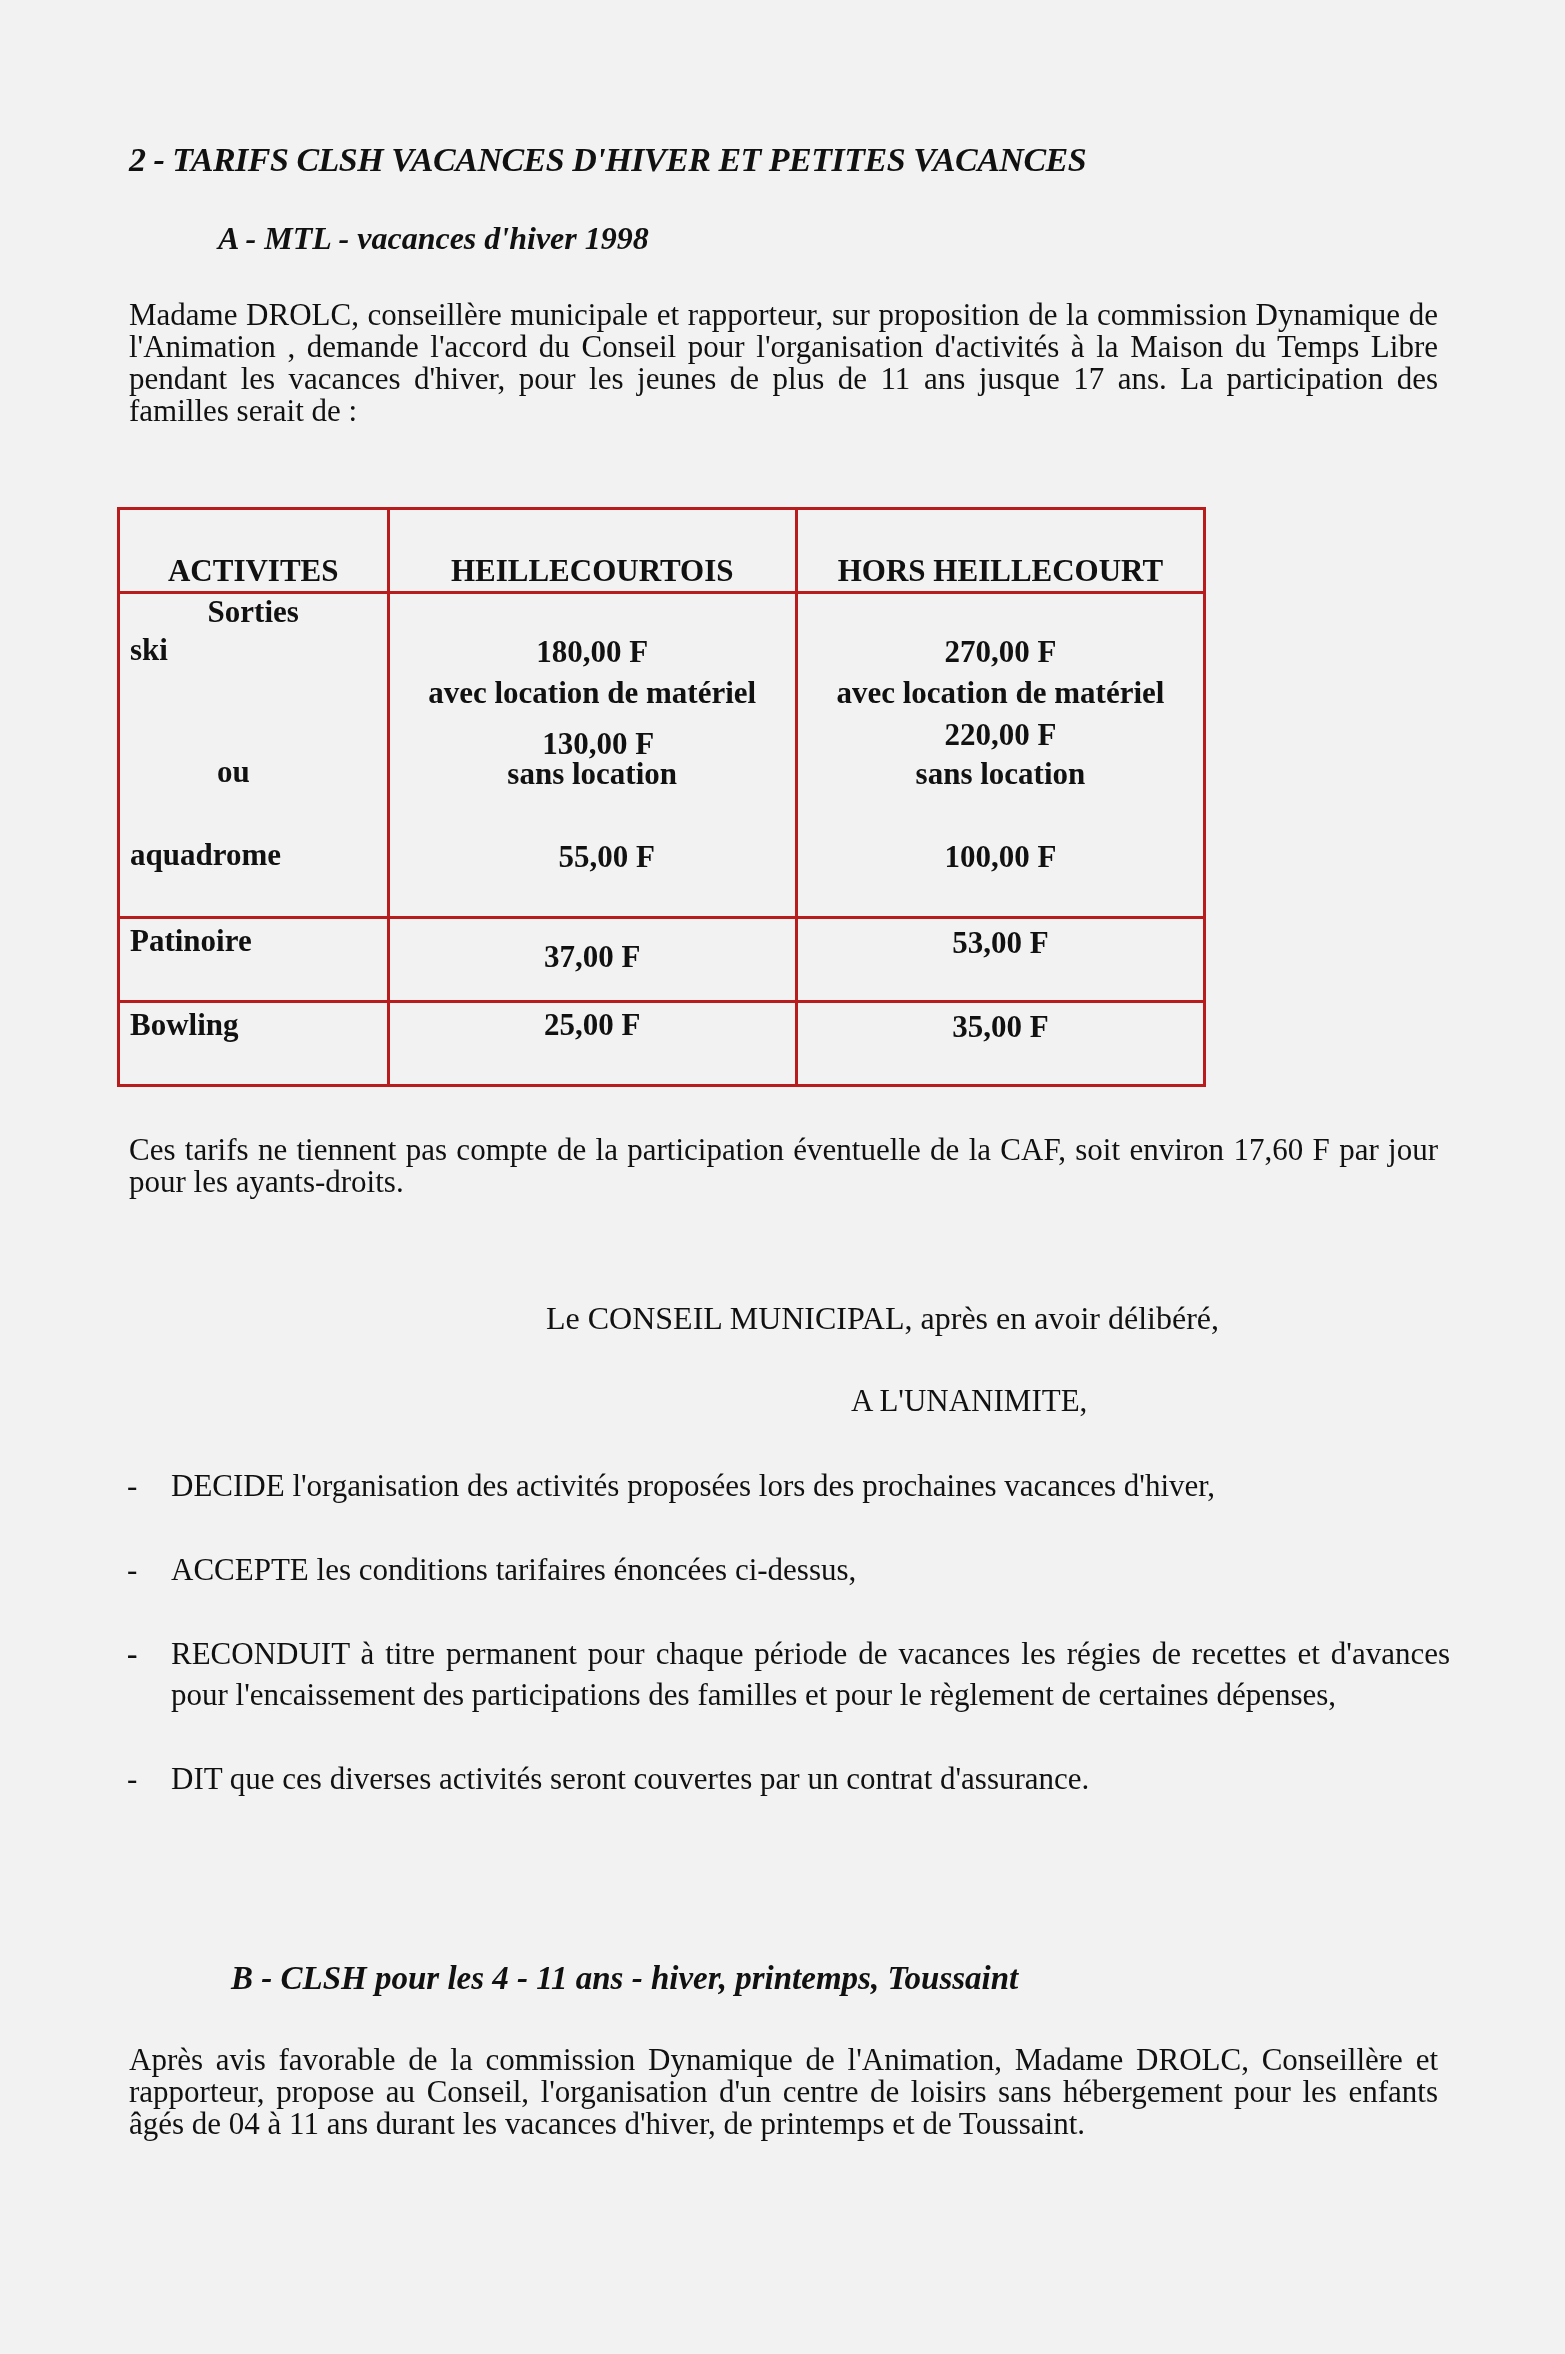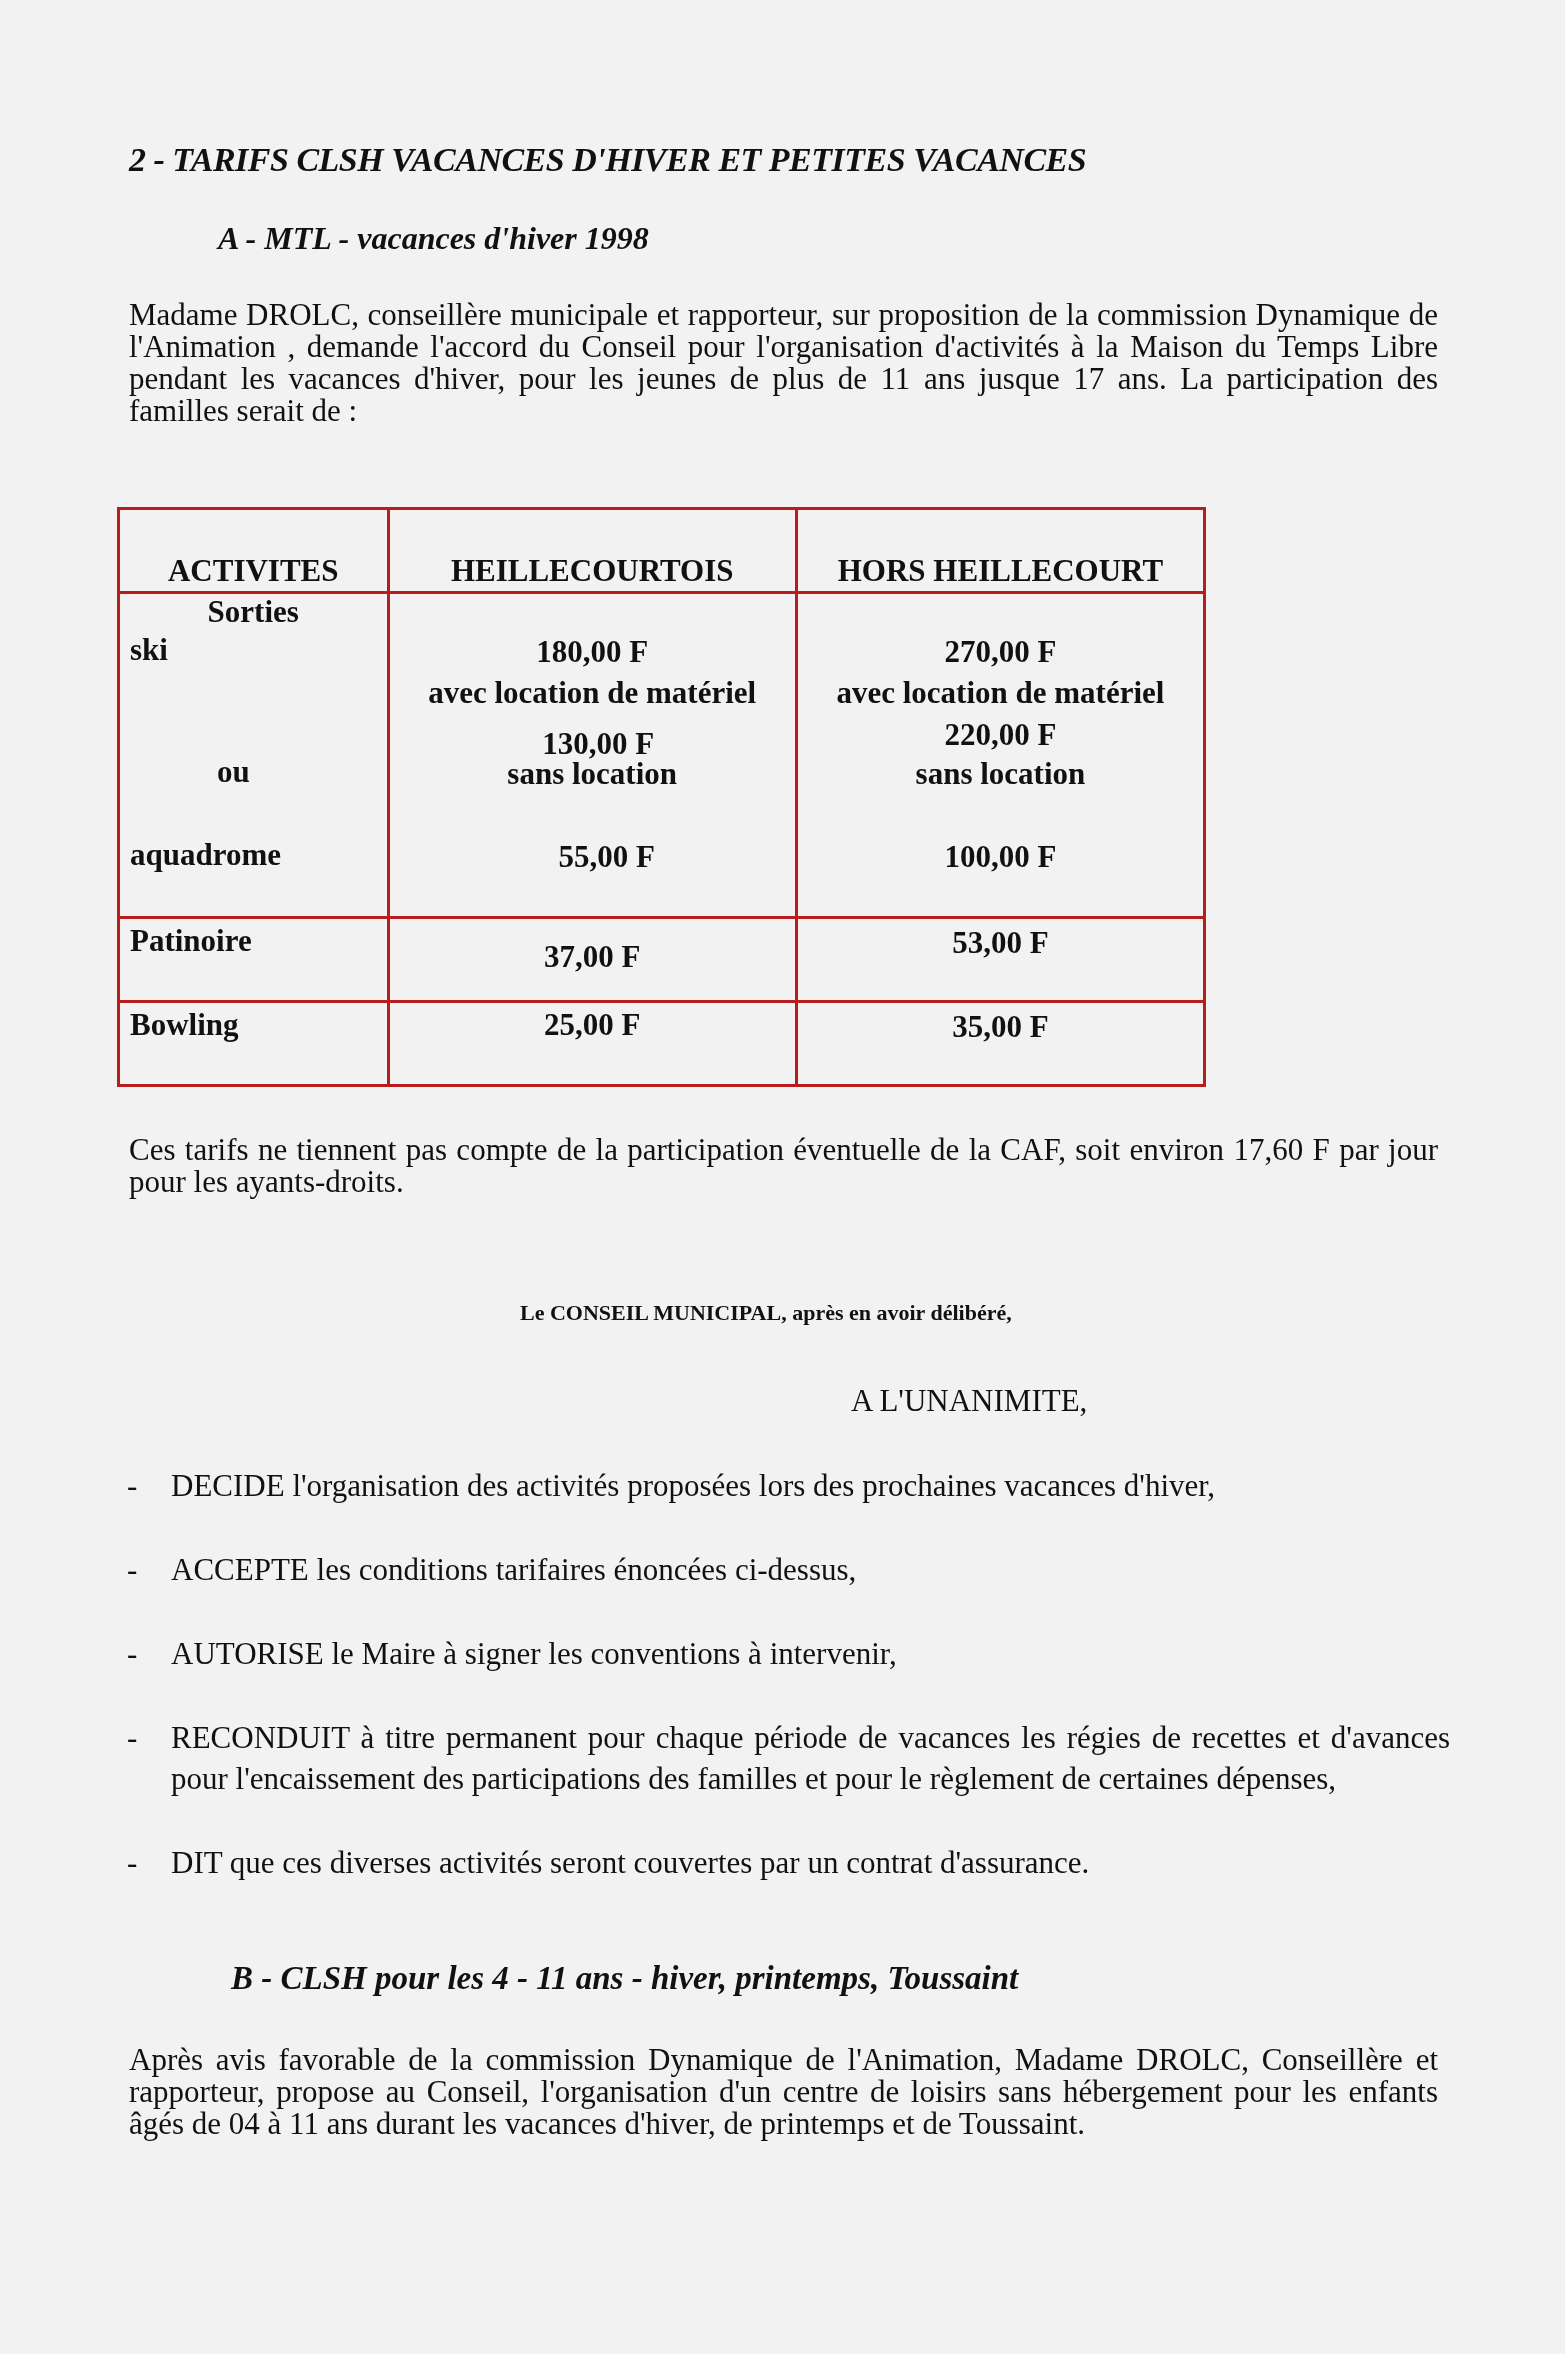--- a/index.html
+++ b/index.html
@@ -42,21 +42,21 @@
   .c1 { width: 267px; }
   .c2 { width: 406px; }
   .c3 { width: 406px; }
   .cell-inner { position: relative; }
   .ski-row td { height: 322px; }
   .pat-row td, .bow-row td { height: 81px; }
   .line { position: absolute; white-space: nowrap; line-height: 36px; }
   .center { left: 0; right: 0; text-align: center; }
   .left { left: 10px; }
   .note { top: 1134px; }
-  .conseil { left: 520px; top: 1300px; font-size: 22px; font-weight: bold; }
+  .conseil { left: 546px; top: 1300px; font-size: 32px; }
   .unan { left: 851px; top: 1383px; font-size: 31px; }
   .bullet-list { left: 123px; top: 1465px; width: 1327px; font-size: 31px; line-height: 41px; }
   .bullet { position: relative; padding-left: 48px; margin-bottom: 43px; text-align: justify; text-align-last: left; }
   .bullet .dash { position: absolute; left: 4px; top: 0; }
   .bullet.last { margin-bottom: 0; }
   .h3 {
     left: 231px; top: 1960px;
     font-size: 33px; font-weight: bold; font-style: italic;
   }
   .p2 { top: 2044px; }
@@ -148,21 +148,20 @@
   <div class="bullet">
     <span class="dash">-</span>
     <span>DECIDE l'organisation des activités proposées lors des prochaines vacances d'hiver,</span>
   </div>
   <div class="bullet">
     <span class="dash">-</span>
     <span>ACCEPTE les conditions tarifaires énoncées ci-dessus,</span>
   </div>
   <div class="bullet">
     <span class="dash">-</span>
-    <span>AUTORISE le Maire à signer les conventions à intervenir,</span>
   </div>
   <div class="bullet">
     <span class="dash">-</span>
     <span>RECONDUIT à titre permanent pour chaque période de vacances les régies de recettes et d'avances pour l'encaissement des participations des familles et pour le règlement de certaines dépenses,</span>
   </div>
   <div class="bullet last">
     <span class="dash">-</span>
     <span>DIT que ces diverses activités seront couvertes par un contrat d'assurance.</span>
   </div>
 </div>

